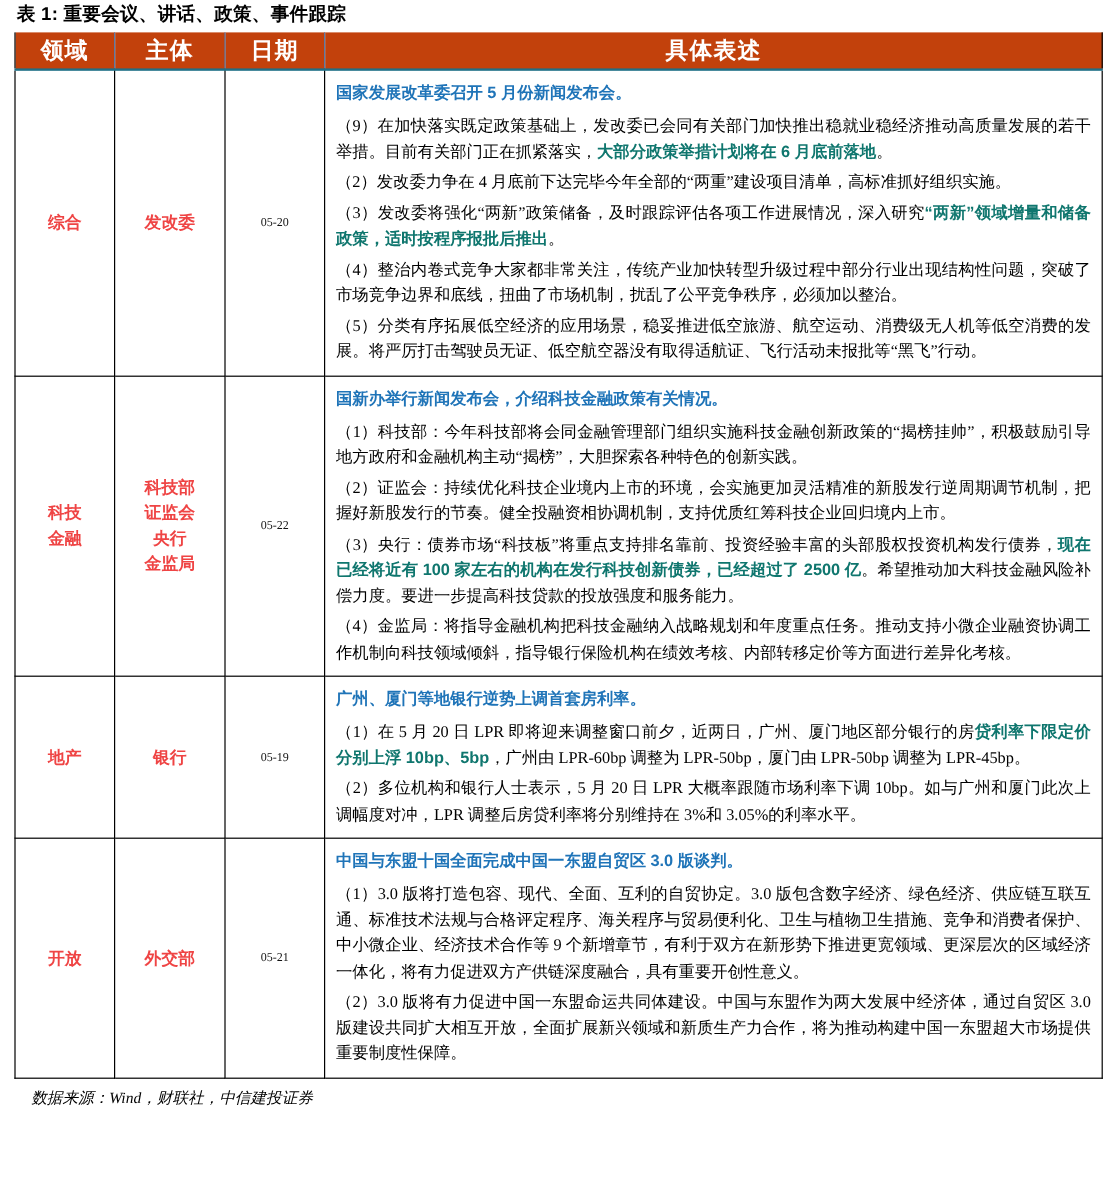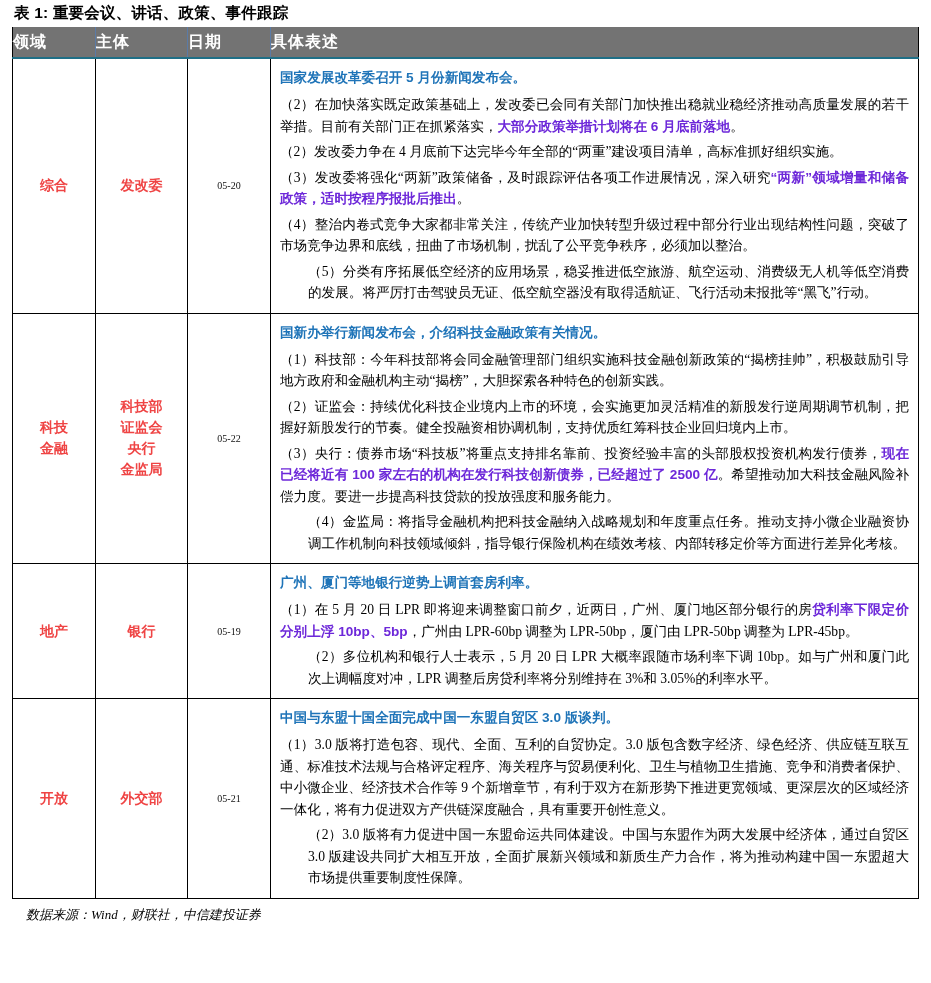--- a/index.html
+++ b/index.html
@@ -37,28 +37,28 @@
     margin-left: 12px;
     border-left: 1.2px solid #000;
     border-right: 1.2px solid #000;
   }
   table.tracker col.c-domain  { width: 83px; }
   table.tracker col.c-subject { width: 92px; }
   table.tracker col.c-date    { width: 83px; }
   table.tracker col.c-detail  { width: 648px; }
 
   thead th {
-    background: #737373;
+    background: #c2410c;
     color: #ffffff;
     font-family: "Liberation Sans", "DejaVu Sans", sans-serif;
     font-weight: bold;
-    font-size: 16px;
+    font-size: 19px;
     height: 30px;
     padding: 0;
-    text-align: left;
+    text-align: center;
     vertical-align: middle;
     letter-spacing: 1px;
     border: none;
   }
   thead th.sep {
     border-right: 1px solid #5b7ba6;
   }
   thead tr {
     border-bottom: 2.5px solid #1f6f86;
   }
@@ -99,23 +99,23 @@
     line-height: 21px;
     margin: 1px 0 6px 0;
   }
   .para {
     font-family: "Liberation Serif", "DejaVu Serif", serif;
     font-size: 13.6px;
     line-height: 21.5px;
     margin: 0 0 4px 0;
     text-indent: 0;
   }
-  .para:last-child { margin-bottom: 1px; margin-left: 28px; }
+  .para:last-child { margin-bottom: 1px; }
   .hl {
-    color: #6d28d9;
+    color: #0f766e;
     font-family: "Liberation Sans", "DejaVu Sans", sans-serif;
     font-weight: bold;
   }
   .subject-lines {
     line-height: 22px;
   }
   .source {
     font-family: "Liberation Serif", "DejaVu Serif", serif;
     font-style: italic;
     font-weight: normal;
@@ -146,21 +146,21 @@
         <th>具体表述</th>
       </tr>
     </thead>
     <tbody id="tbody">
         <tr>
           <td class="sm">综合</td>
           <td class="sm subject-lines"><span>发改委</span></td>
           <td class="dt">05-20</td>
           <td class="detail">
             <div class="lead">国家发展改革委召开 5 月份新闻发布会。</div>
-            <div class="para"><span>（2）在加快落实既定政策基础上，发改委已会同有关部门加快推出稳就业稳经济推动高质量发展的若干举措。目前有关部门正在抓紧落实，</span><span class="hl">大部分政策举措计划将在 6 月底前落地</span><span>。</span></div>
+            <div class="para"><span>（9）在加快落实既定政策基础上，发改委已会同有关部门加快推出稳就业稳经济推动高质量发展的若干举措。目前有关部门正在抓紧落实，</span><span class="hl">大部分政策举措计划将在 6 月底前落地</span><span>。</span></div>
             <div class="para"><span>（2）发改委力争在 4 月底前下达完毕今年全部的“两重”建设项目清单，高标准抓好组织实施。</span></div>
             <div class="para"><span>（3）发改委将强化“两新”政策储备，及时跟踪评估各项工作进展情况，深入研究</span><span class="hl">“两新”领域增量和储备政策，适时按程序报批后推出</span><span>。</span></div>
             <div class="para"><span>（4）整治内卷式竞争大家都非常关注，传统产业加快转型升级过程中部分行业出现结构性问题，突破了市场竞争边界和底线，扭曲了市场机制，扰乱了公平竞争秩序，必须加以整治。</span></div>
             <div class="para"><span>（5）分类有序拓展低空经济的应用场景，稳妥推进低空旅游、航空运动、消费级无人机等低空消费的发展。将严厉打击驾驶员无证、低空航空器没有取得适航证、飞行活动未报批等“黑飞”行动。</span></div>
           </td>
         </tr>
         <tr>
           <td class="sm">科技<br>金融</td>
           <td class="sm subject-lines"><span>科技部</span><br><span>证监会</span><br><span>央行</span><br><span>金监局</span></td>
           <td class="dt">05-22</td>

